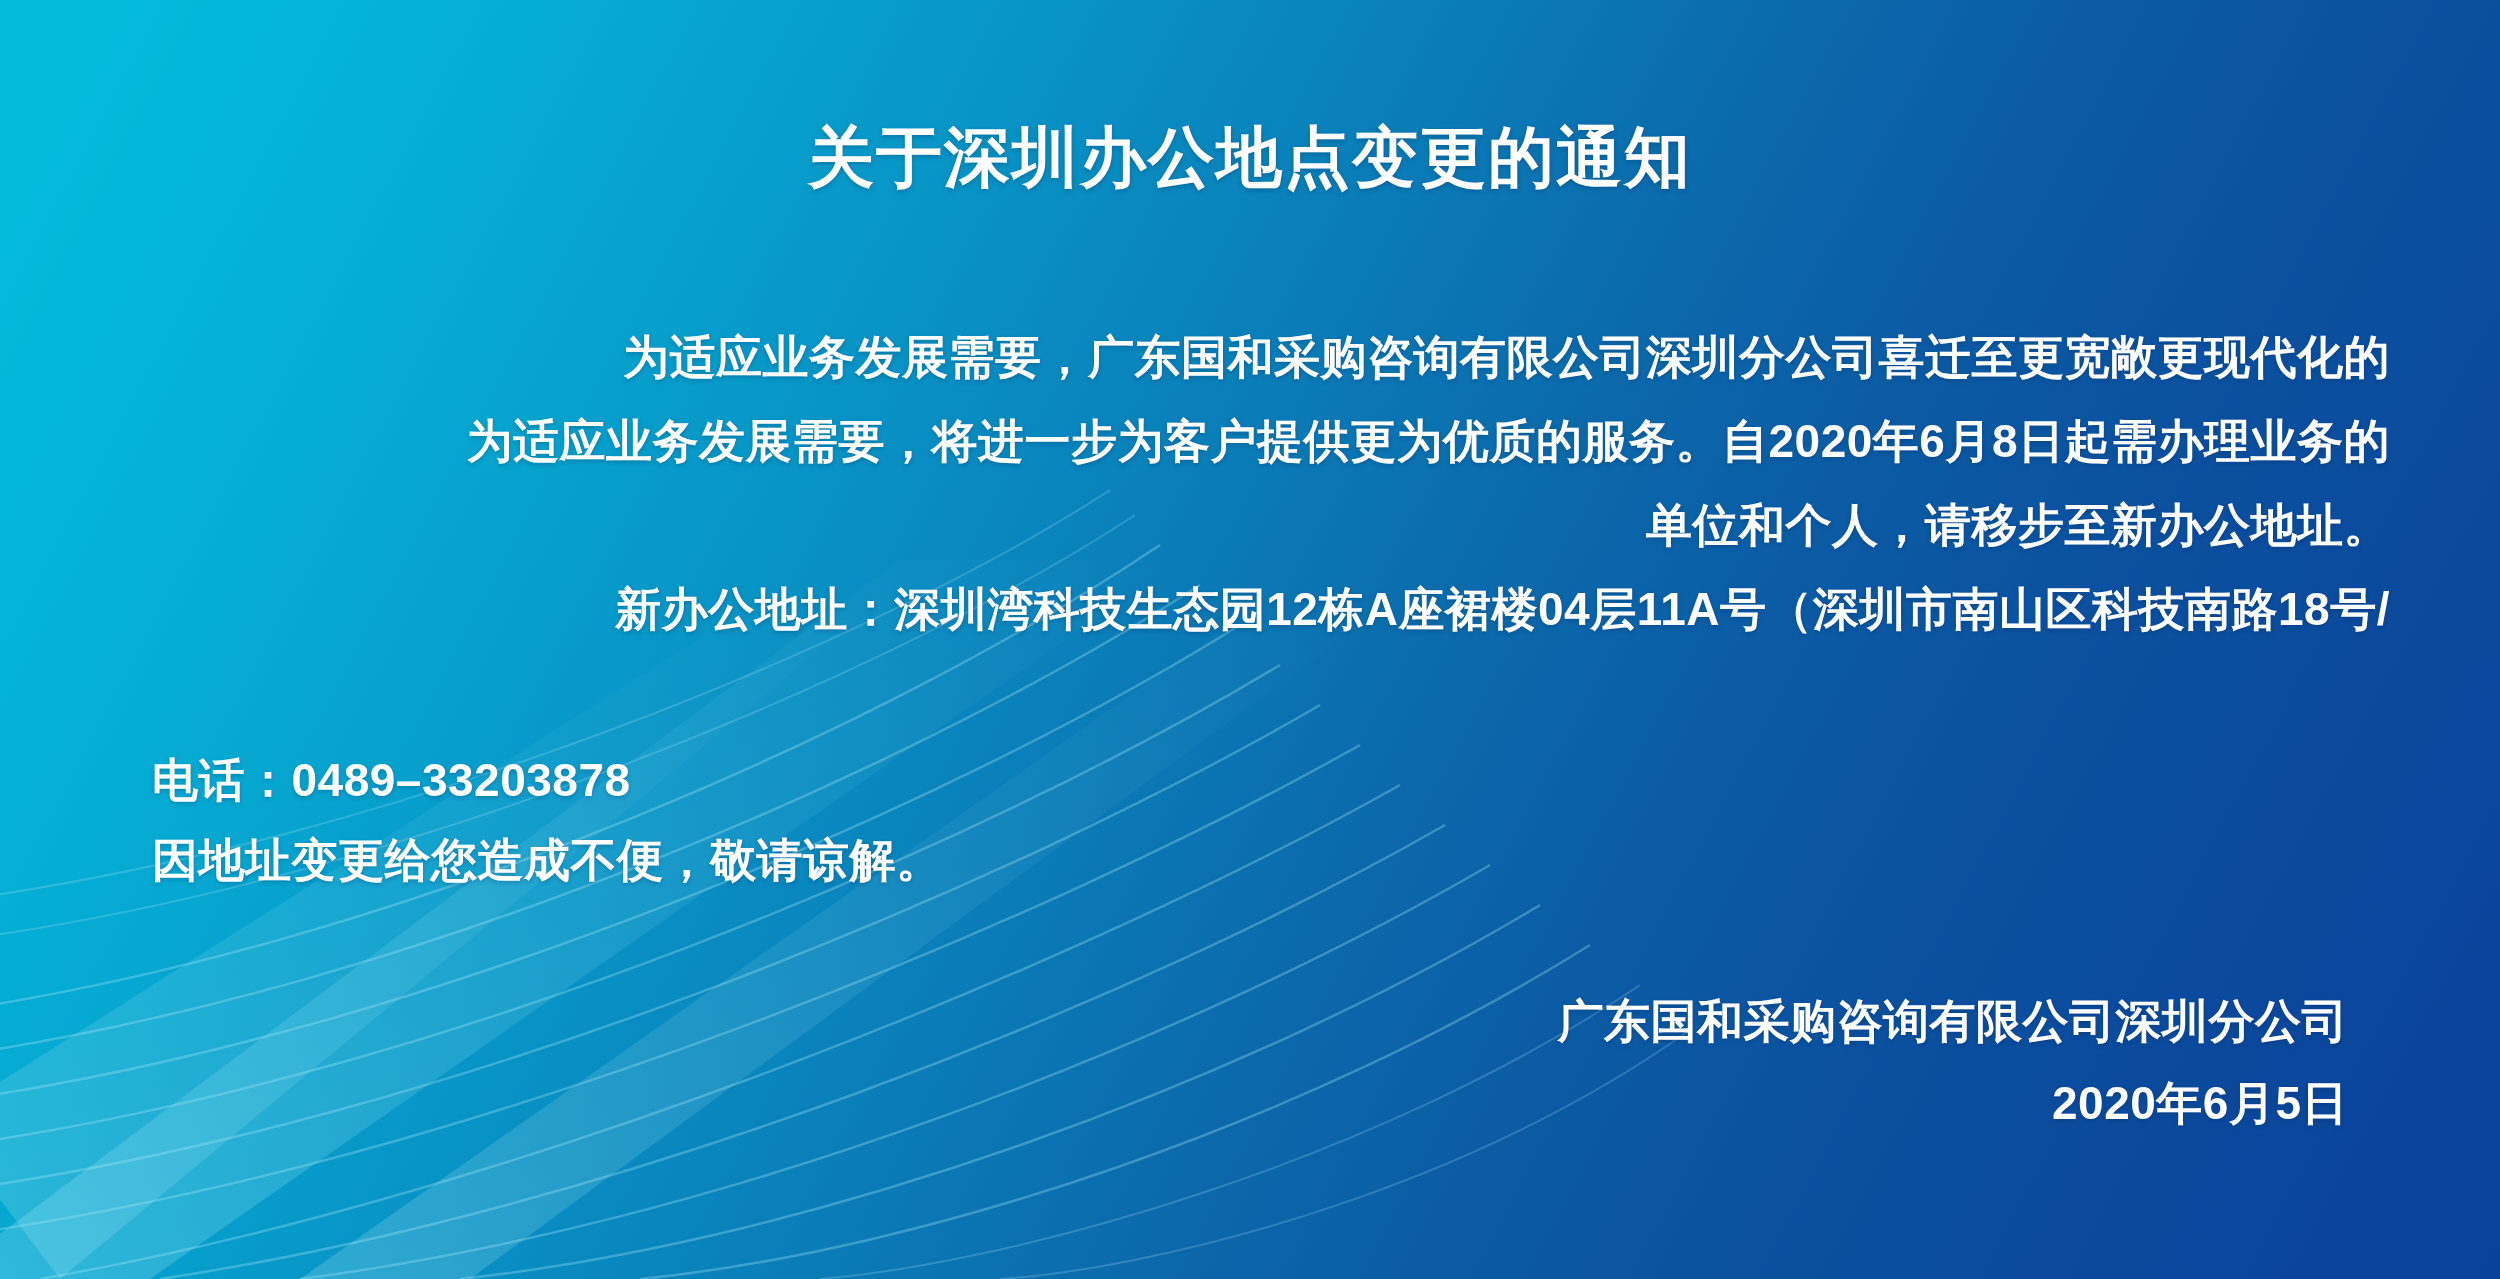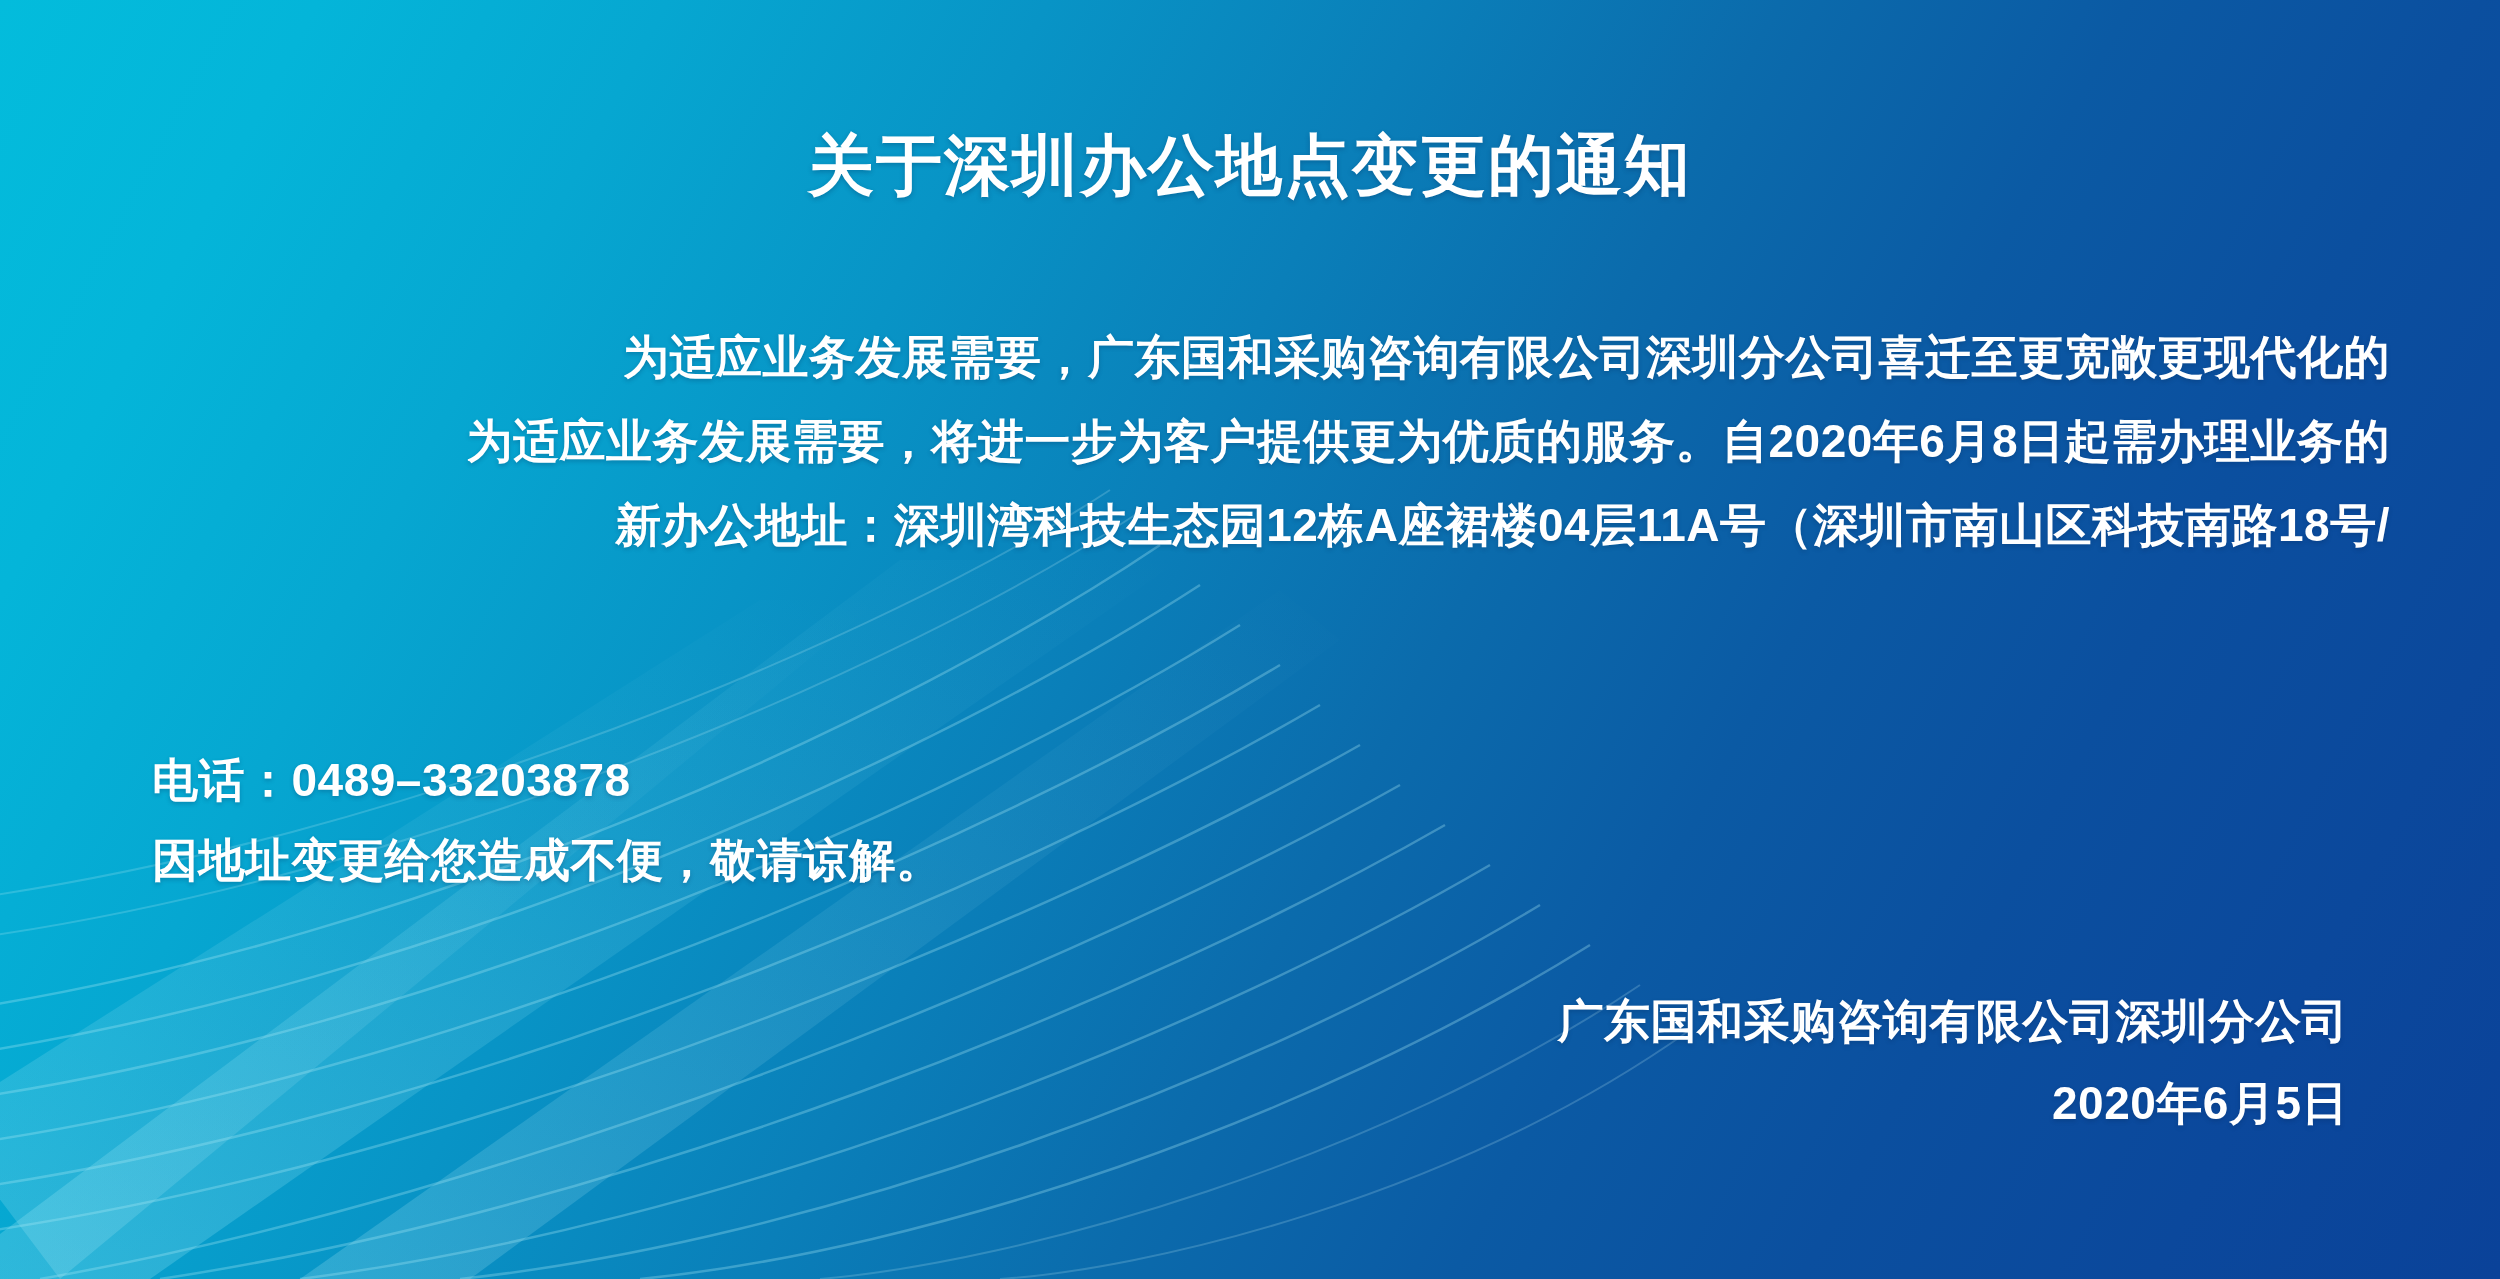--- a/index.html
+++ b/index.html
@@ -40,21 +40,21 @@
 
   
   .content {
     position: absolute;
     inset: 0;
     padding: 0;
   }
 
   .title {
     position: absolute;
-    top: 84px;
+    top: 76px;
     left: 0;
     right: 0;
     text-align: center;
     font-size: 66px;
     font-weight: 700;
     letter-spacing: 2px;
     line-height: 1.15;
     text-shadow: 0 2px 5px rgba(0,35,80,0.28);
   }
 
@@ -154,20 +154,21 @@
 
   <div class="content">
 
     <h1 class="title">关于深圳办公地点变更的通知</h1>
 
     <div class="body-block">
 
       <p class="para para-indent">
         <span class="line">为适应业务发展需要，广东国和采购咨询有限公司深圳分公司喜迁至更宽敞更现代化的</span>
         <span class="line">为适应业务发展需要，将进一步为客户提供更为优质的服务。自2020年6月8日起需办理业务的</span>
+        <span class="line">单位和个人，请移步至新办公地址。</span>
       </p>
 
       <p class="para para-indent">
         <span class="line">新办公地址：深圳湾科技生态园12栋A座裙楼04层11A号（深圳市南山区科技南路18号/</span>
       </p>
 
     </div>
 
     <div class="phone-block">
       <span class="line">电话：0489–33203878</span>

